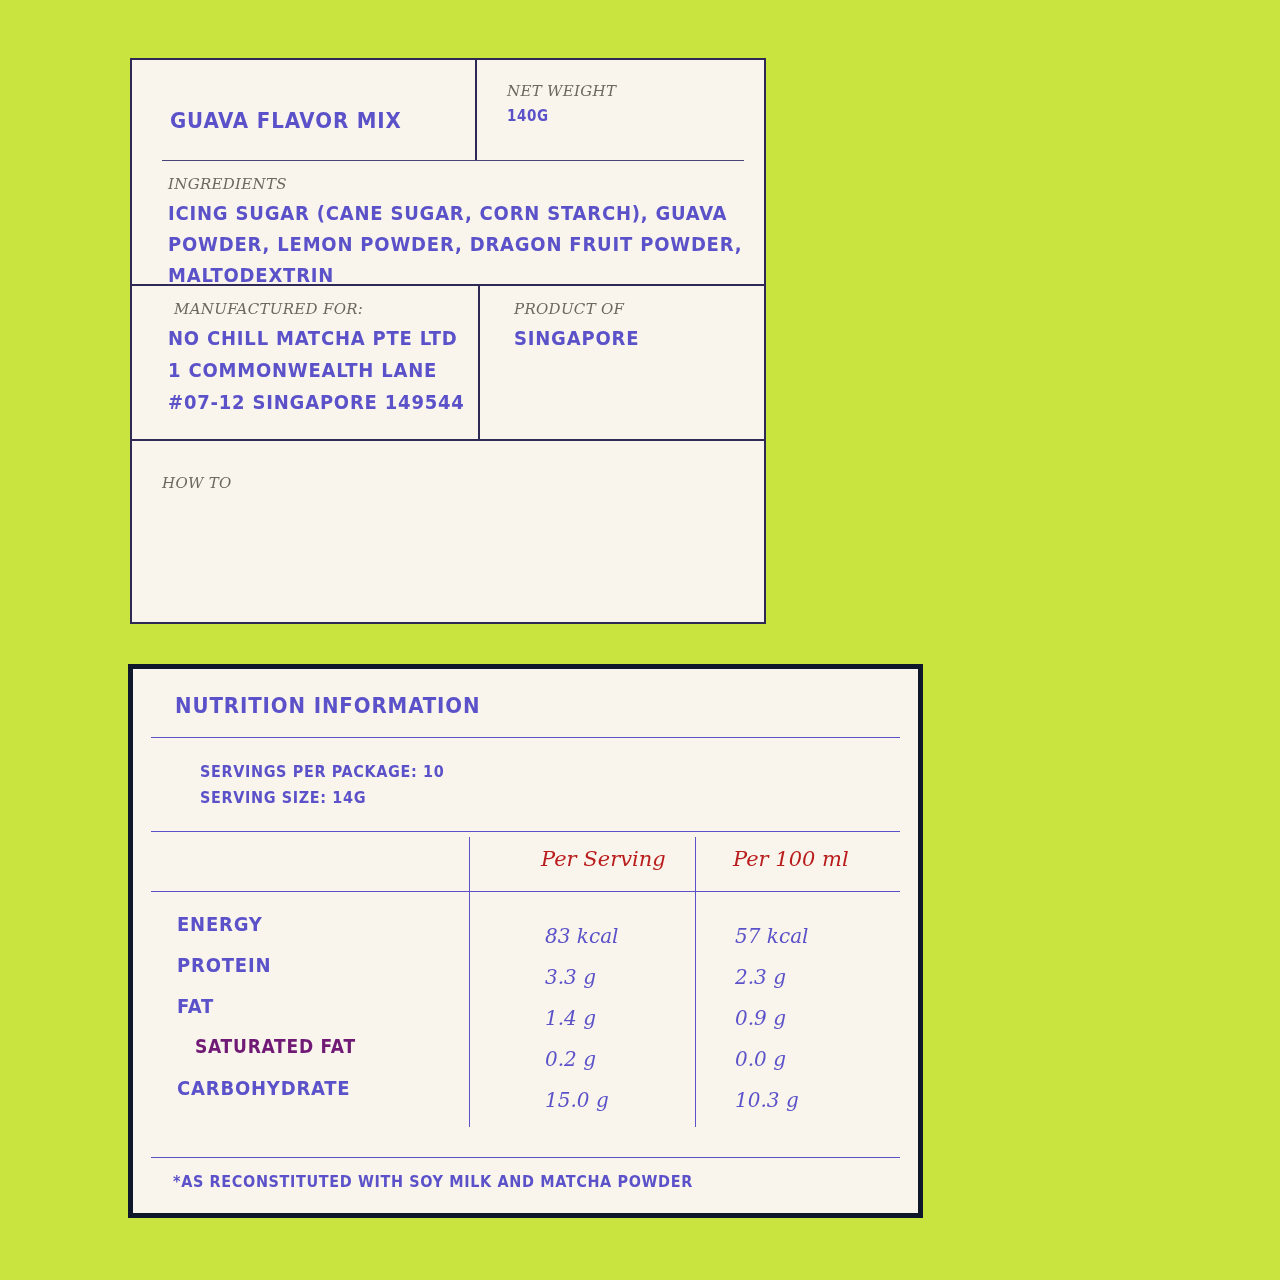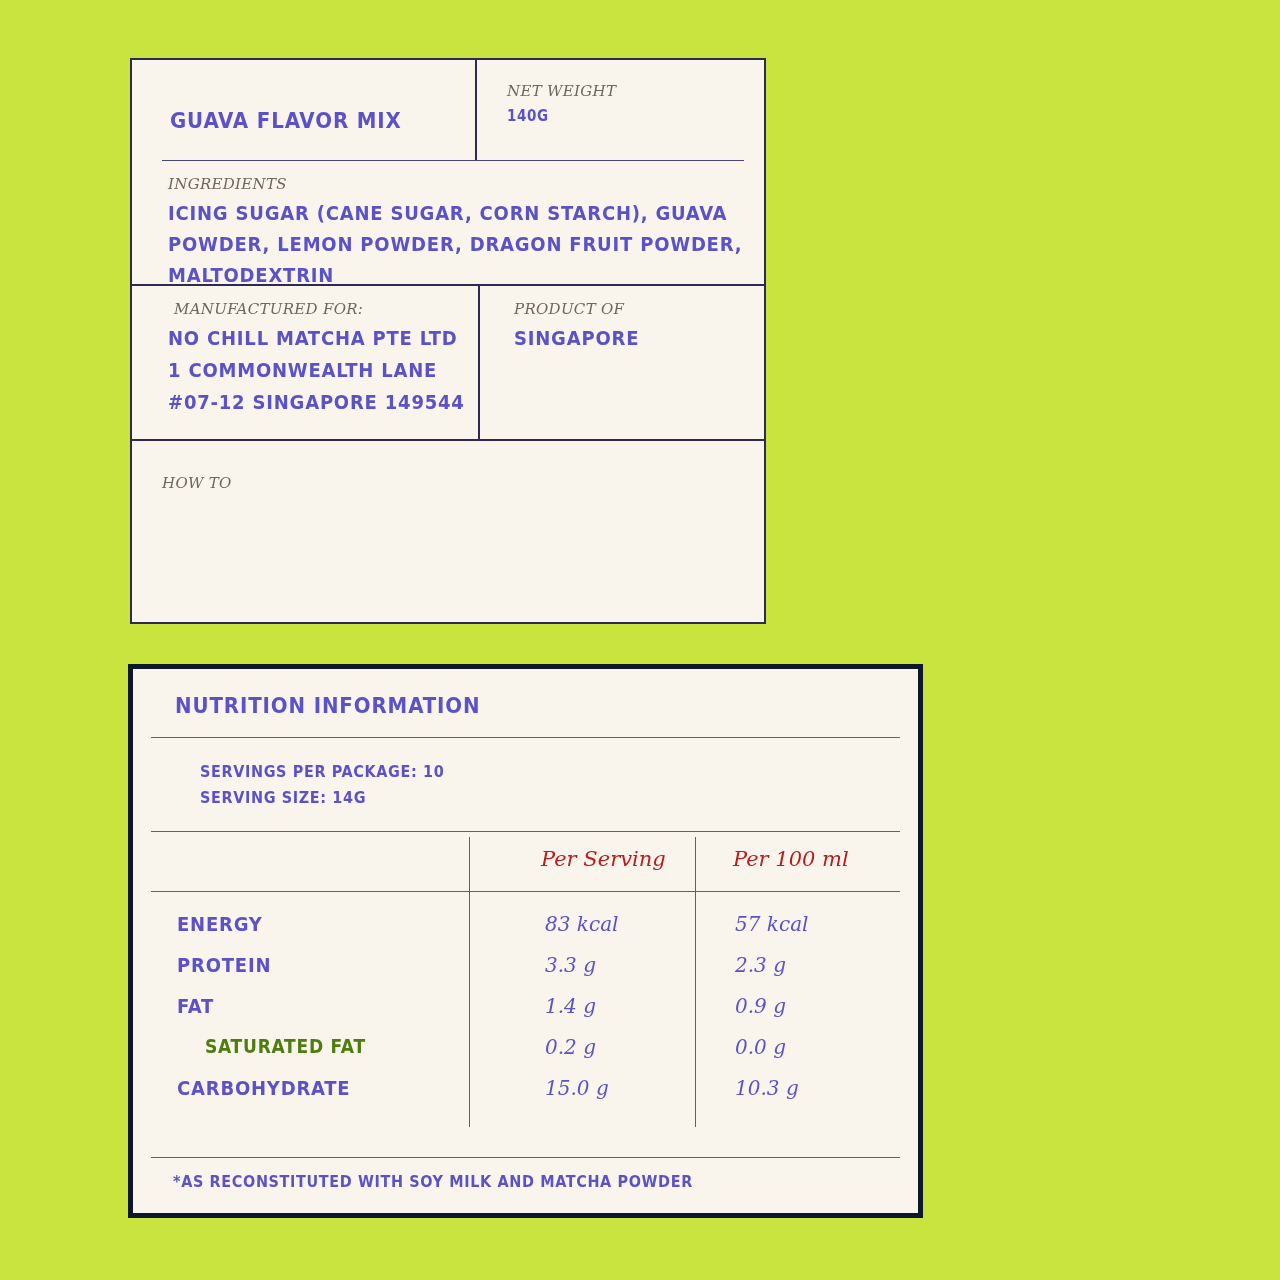--- a/index.html
+++ b/index.html
@@ -34,20 +34,21 @@
     font-style: italic;
     color: #6c675f;
     font-size: 15px;
     letter-spacing: 0.02em;
     text-transform: uppercase;
   }
   .serif-it {
     font-family: "DejaVu Serif", "Liberation Serif", serif;
     font-style: italic;
     color: #5b52c9;
+    margin-top: 12px;
   }
 
   
   .panel-top {
     position: absolute;
     left: 130px;
     top: 58px;
     width: 636px;
     height: 566px;
     background: #faf5ec;
@@ -205,23 +206,22 @@
     height: 41px;
   }
   .nut-name {
     position: absolute;
     left: 44px;
     font-size: 20px;
     top: 5px;
   }
   .nut-name.sub {
     left: 62px;
-    color: #4d7c0f;
+    color: #701a75;
     font-size: 19px;
-    margin-left: 10px;
   }
   .nut-v1 {
     position: absolute;
     left: 412px;
     top: 5px;
     font-size: 20px;
   }
   .nut-v2 {
     position: absolute;
     left: 602px;

